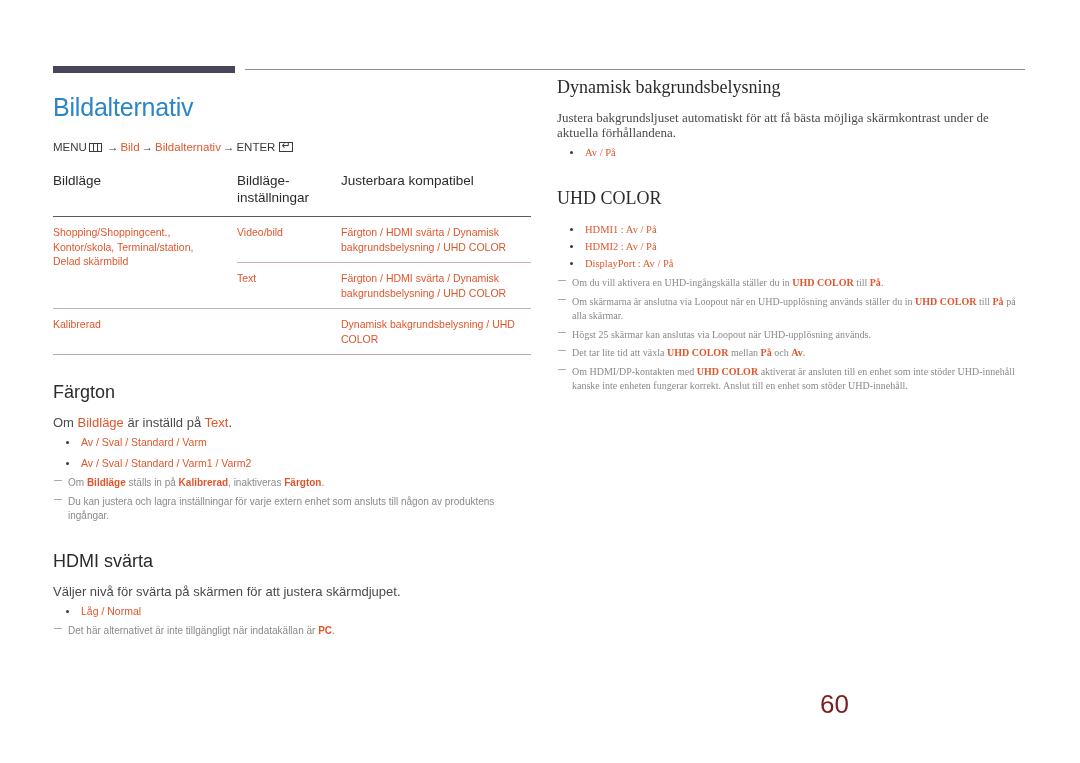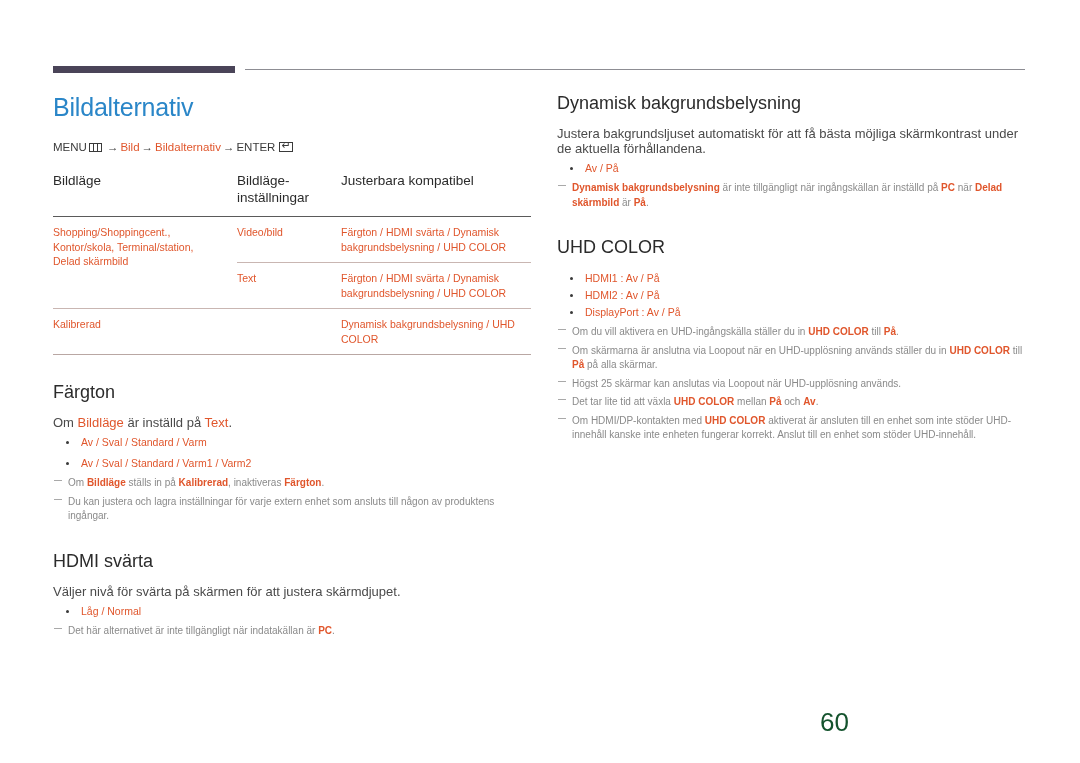--- a/index.html
+++ b/index.html
@@ -18,21 +18,21 @@
     position: absolute; left: 0; top: 0; width: 182px; height: 7px;
     background: #4a4458;
   }
   .header-rule .line {
     position: absolute; left: 192px; top: 3px; width: 780px; height: 1px;
     background: #8d8d93;
   }
 
   
   .col-left  { position: absolute; left: 53px; top: 92px; width: 478px; }
-  .col-right { position: absolute; left: 557px; top: 92px; width: 470px; }
+  .col-right { position: absolute; left: 557px; top: 76px; width: 470px; font-family: Liberation Serif, serif; }
 
   h1.page-title {
     color: #2a86c8;
     font-size: 25px;
     font-weight: normal;
     letter-spacing: -0.2px;
     line-height: 30px;
     margin-bottom: 18px;
   }
 
@@ -134,22 +134,22 @@
     margin-bottom: 4px;
   }
   ul.notes li::before {
     content: ""; position: absolute; left: 1px; top: 4px;
     width: 8px; height: 1px; background: #a9a9a9;
   }
   ul.notes li .hi-b { color: #e0562c; font-weight: bold; }
 
   
   .page-number {
-    position: absolute; right: 55px; bottom: 26px;
-    font-size: 26px; color: #14532d; line-height: 30px;
+    position: absolute; right: 55px; bottom: 44px;
+    font-size: 26px; color: #7f1d1d; line-height: 30px;
   }
 </style>
 </head>
 <body>
 
 <div class="page">
 
   <div class="header-rule">
     <div class="bar"></div>
     <div class="line"></div>
@@ -222,23 +222,20 @@
 
   </div>
 
   <div class="col-right">
 
     <h2 class="sec first">Dynamisk bakgrundsbelysning</h2>
     <p class="body">Justera bakgrundsljuset automatiskt för att få bästa möjliga skärmkontrast under de aktuella förhållandena.</p>
     <ul class="bullets">
       <li>Av / På</li>
     </ul>
-    <ul class="notes">
-      <li><span class="hi-b">Dynamisk bakgrundsbelysning</span><span> är inte tillgängligt när ingångskällan är inställd på </span><span class="hi-b">PC</span><span> när </span><span class="hi-b">Delad skärmbild</span><span> är </span><span class="hi-b">På</span><span>.</span></li>
-    </ul>
 
     <h2 class="sec">UHD COLOR</h2>
     <ul class="bullets">
       <li>HDMI1 : Av / På</li>
       <li>HDMI2 : Av / På</li>
       <li>DisplayPort : Av / På</li>
     </ul>
     <ul class="notes">
       <li><span>Om du vill aktivera en UHD-ingångskälla ställer du in </span><span class="hi-b">UHD COLOR</span><span> till </span><span class="hi-b">På</span><span>.</span></li>
       <li><span>Om skärmarna är anslutna via Loopout när en UHD-upplösning används ställer du in </span><span class="hi-b">UHD COLOR</span><span> till </span><span class="hi-b">På</span><span> på alla skärmar.</span></li>

